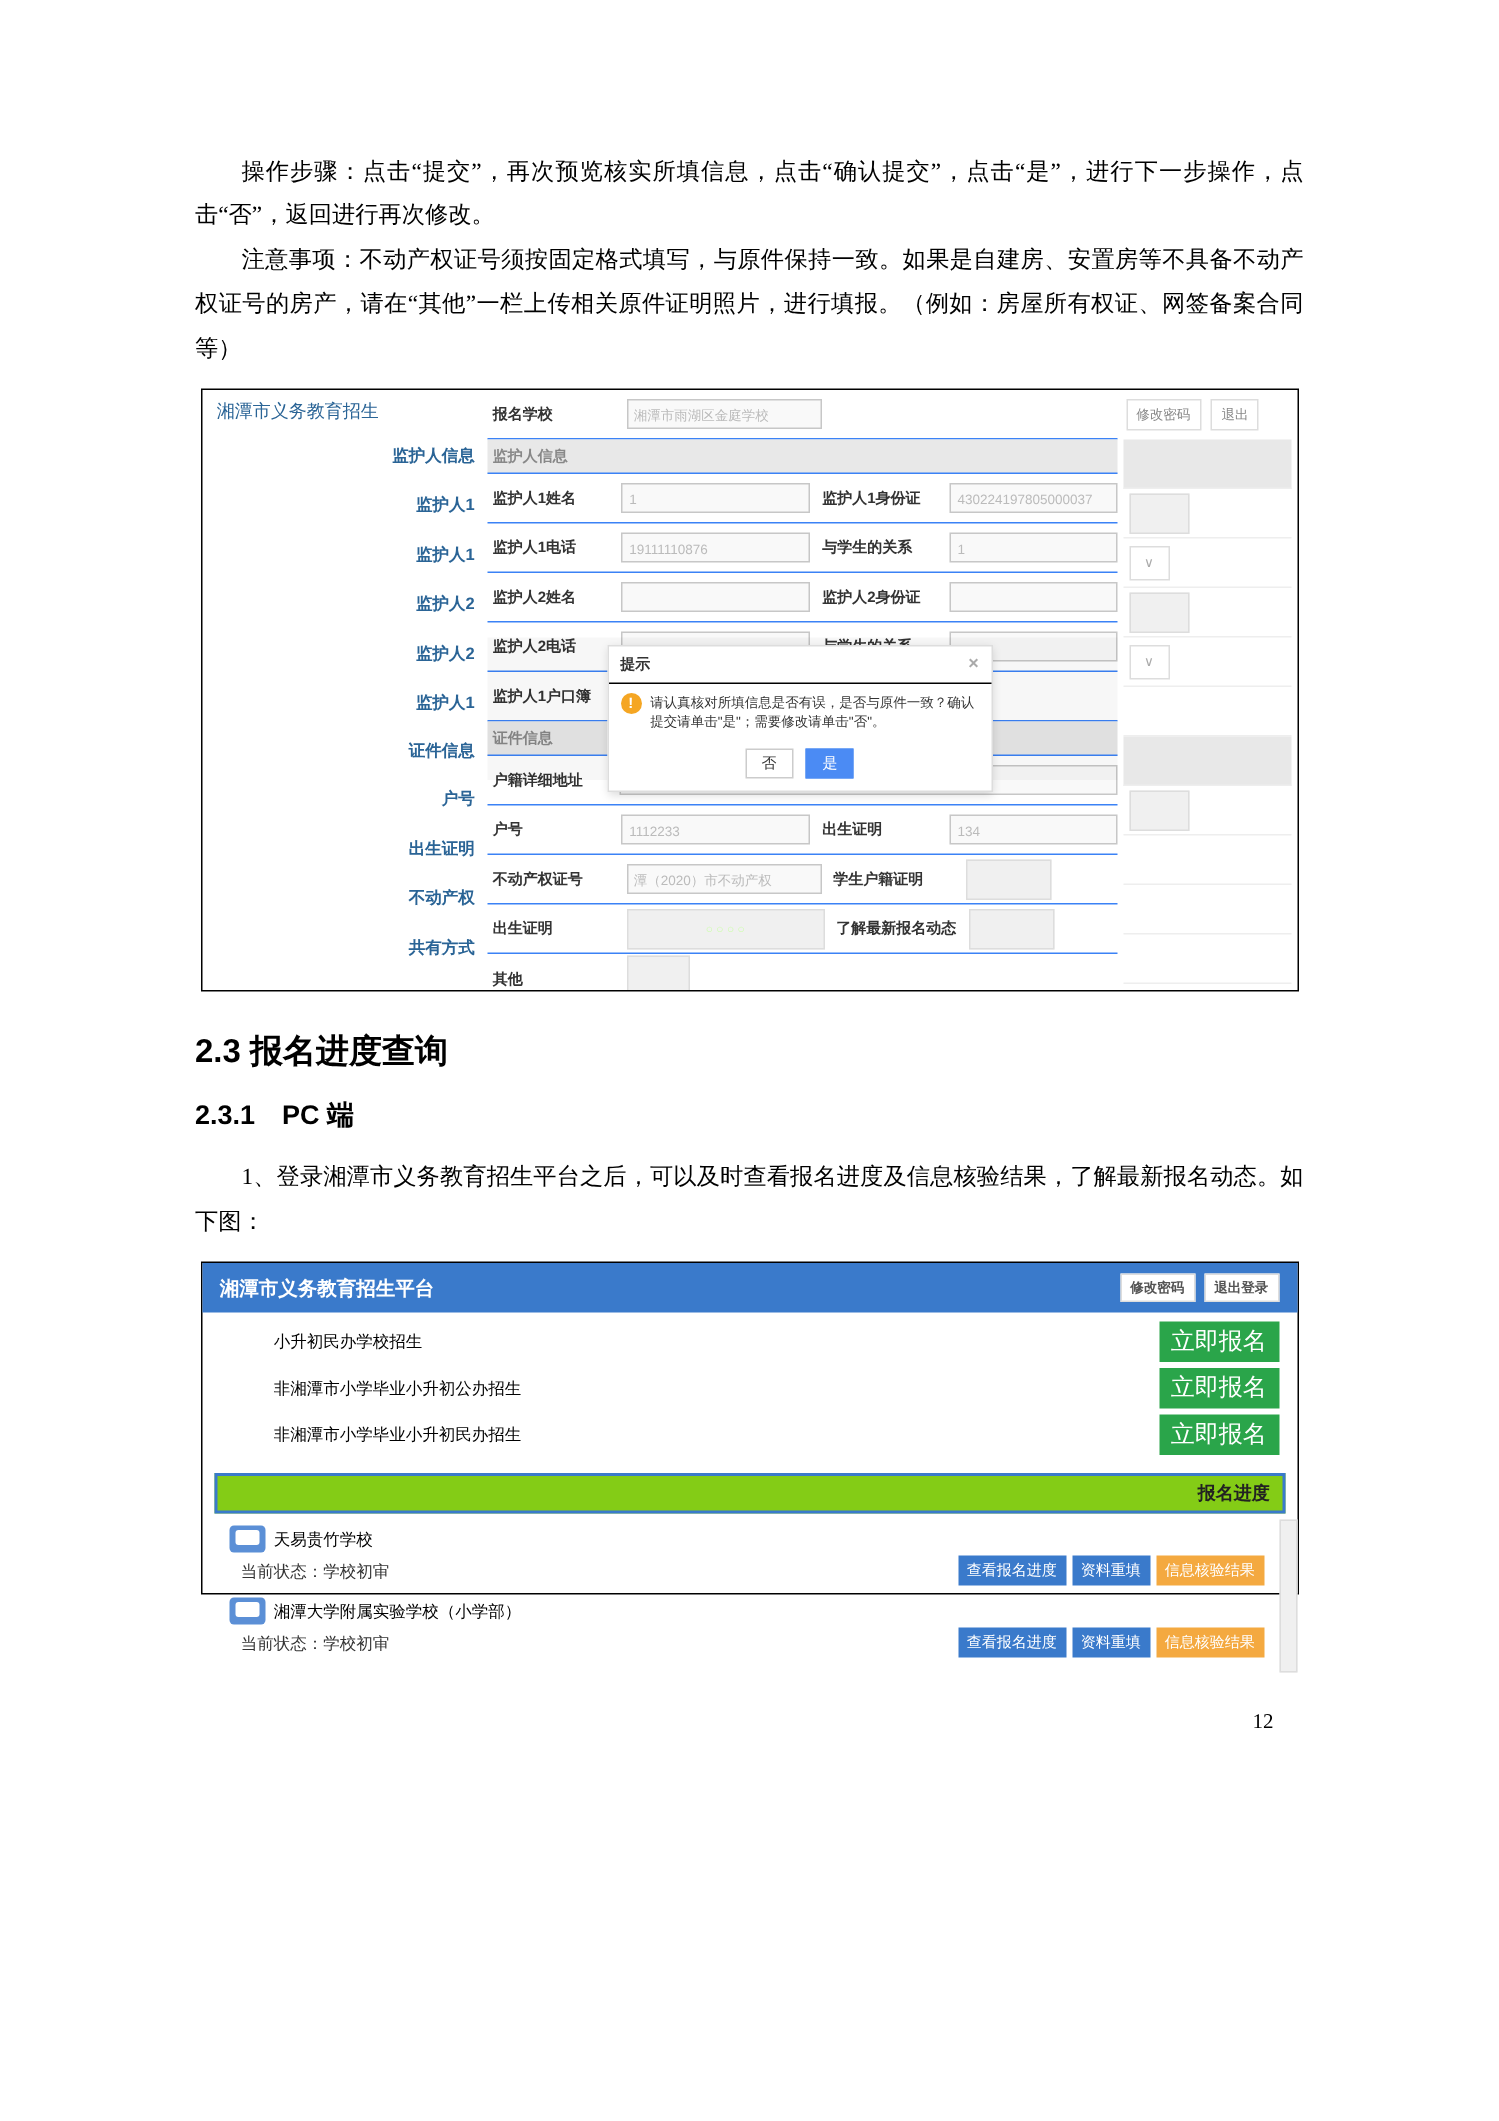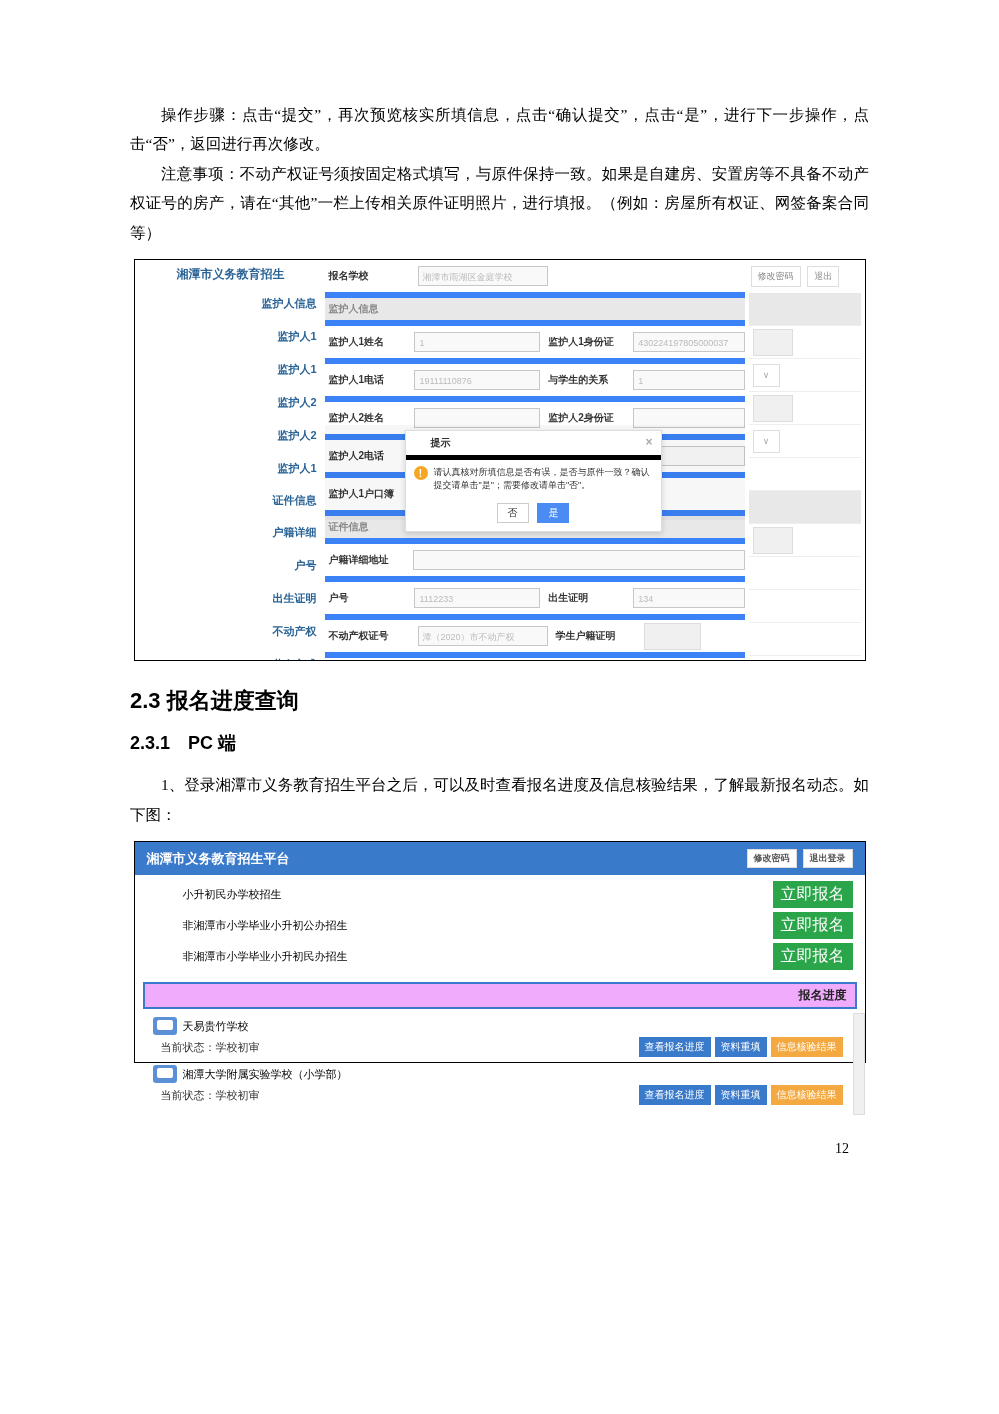--- a/index.html
+++ b/index.html
@@ -54,23 +54,22 @@
       position: relative;
       overflow: hidden;
     }
     .s1-col-left {
       position: absolute;
       left: 6px; top: 0;
       width: 180px;
       background: #fff;
     }
     .s1-left-title {
-      color: #2a6496; font-weight: bold; font-size: 12px;
+      color: #2a6496; font-weight: normal; font-size: 12px;
       padding: 6px 4px 4px 4px;
-      text-align: center;
     }
     .s1-left-item {
       color: #2a6496; font-weight: bold; font-size: 11px;
       text-align: right;
       padding: 9px 4px 9px 4px;
     }
     .s1-left-blue {
       color: #2a6496; font-weight: bold;
       text-align: right; font-size: 11px;
       padding: 8px 4px;
@@ -78,21 +77,21 @@
 
     .s1-col-center {
       position: absolute;
       left: 190px; top: 0;
       right: 120px;
       bottom: 0;
     }
     .s1-row {
       display: flex;
       align-items: center;
-      border-bottom: 6px solid #3b82f6;
+      border-bottom: 1px solid #3b82f6;
       min-height: 30px;
       padding: 1px 0;
     }
     .s1-row-head {
       background: #e8e8e8;
       font-weight: bold;
       min-height: 12px;
     }
     .s1-lbl { width: 85px; padding: 3px 4px; font-weight: bold; font-size:10px; }
     .s1-inp {
@@ -150,22 +149,22 @@
     .s1-modal {
       position:absolute;
       left: 270px; top: 170px;
       width: 255px;
       background: #fff;
       border: 1px solid #ddd;
       box-shadow: 0 2px 6px rgba(0,0,0,.15);
       font-size:10px;
     }
     .s1-modal-h {
-      padding: 5px 25px;
-      border-bottom: 5px solid #000000;
+      padding: 5px 8px;
+      border-bottom: 1px solid #000000;
       font-weight:bold;
       position:relative;
     }
     .s1-modal-x { position:absolute; right:8px; top:4px; color:#aaa; font-size:12px;}
     .s1-modal-b {
       padding: 6px 8px 8px 8px;
       display:flex; gap:6px;
     }
     .s1-info-ico {
       width:14px;height:14px;border-radius:50%;
@@ -216,21 +215,21 @@
       padding: 2px 0;
       margin-left: 36px;
     }
     .s2-list-txt { font-size:11px; }
     .s2-enroll-btn {
       background:#2aa54a; color:#fff; font-size:16px;
       padding:3px 8px;
     }
     .s2-sec-title {
       border:2px solid #3a7acb;
-      background:#f0abfc;
+      background:#84cc16;
       font-weight:bold;
       padding: 3px 8px;
       margin: 6px 8px 4px 8px;
       font-size: 12px;
       color: #222;
     }
     .s2-prog {
       margin: 0 2px 0 10px;
       position: relative;
     }
@@ -275,21 +274,20 @@
 
     <div class="s1-col-left">
       <div class="s1-left-title">湘潭市义务教育招生</div>
       <div class="s1-left-item" style="color:#2a6496">监护人信息</div>
       <div class="s1-left-item">监护人1</div>
       <div class="s1-left-item">监护人1</div>
       <div class="s1-left-item">监护人2</div>
       <div class="s1-left-item">监护人2</div>
       <div class="s1-left-item">监护人1</div>
       <div class="s1-left-blue">证件信息</div>
-      <div class="s1-left-item">户籍详细</div>
       <div class="s1-left-item">户号</div>
       <div class="s1-left-item">出生证明</div>
       <div class="s1-left-item">不动产权</div>
       <div class="s1-left-item">共有方式</div>
     </div>
 
     <div class="s1-col-center">
       <div class="s1-row">
         <div class="s1-lbl">报名学校</div>
         <div class="s1-inp">湘潭市雨湖区金庭学校</div>

